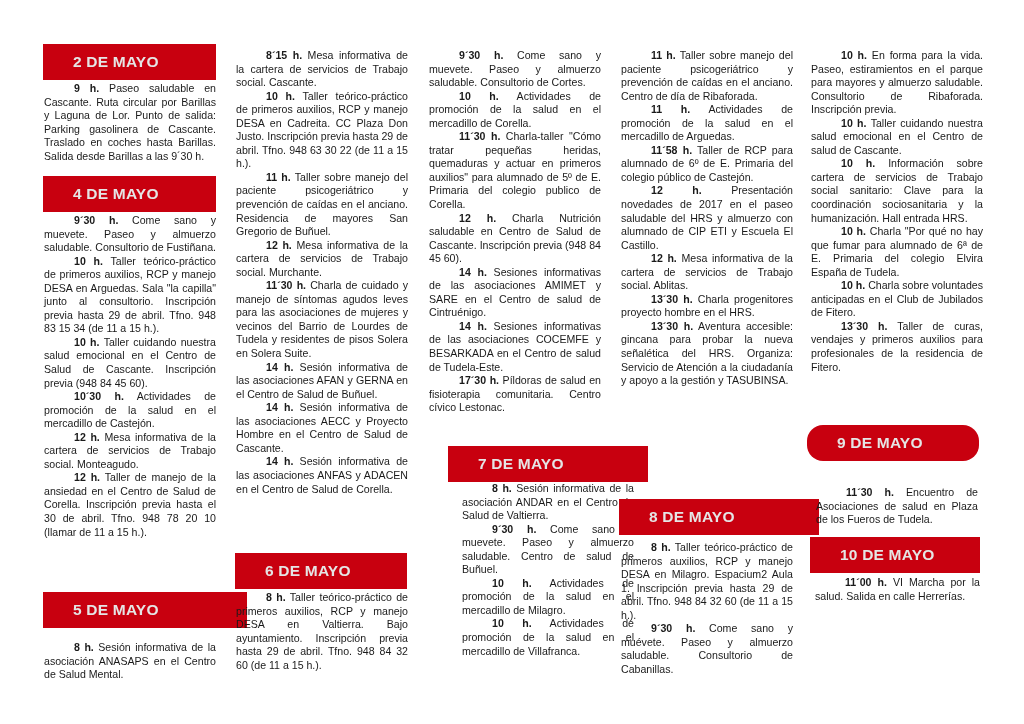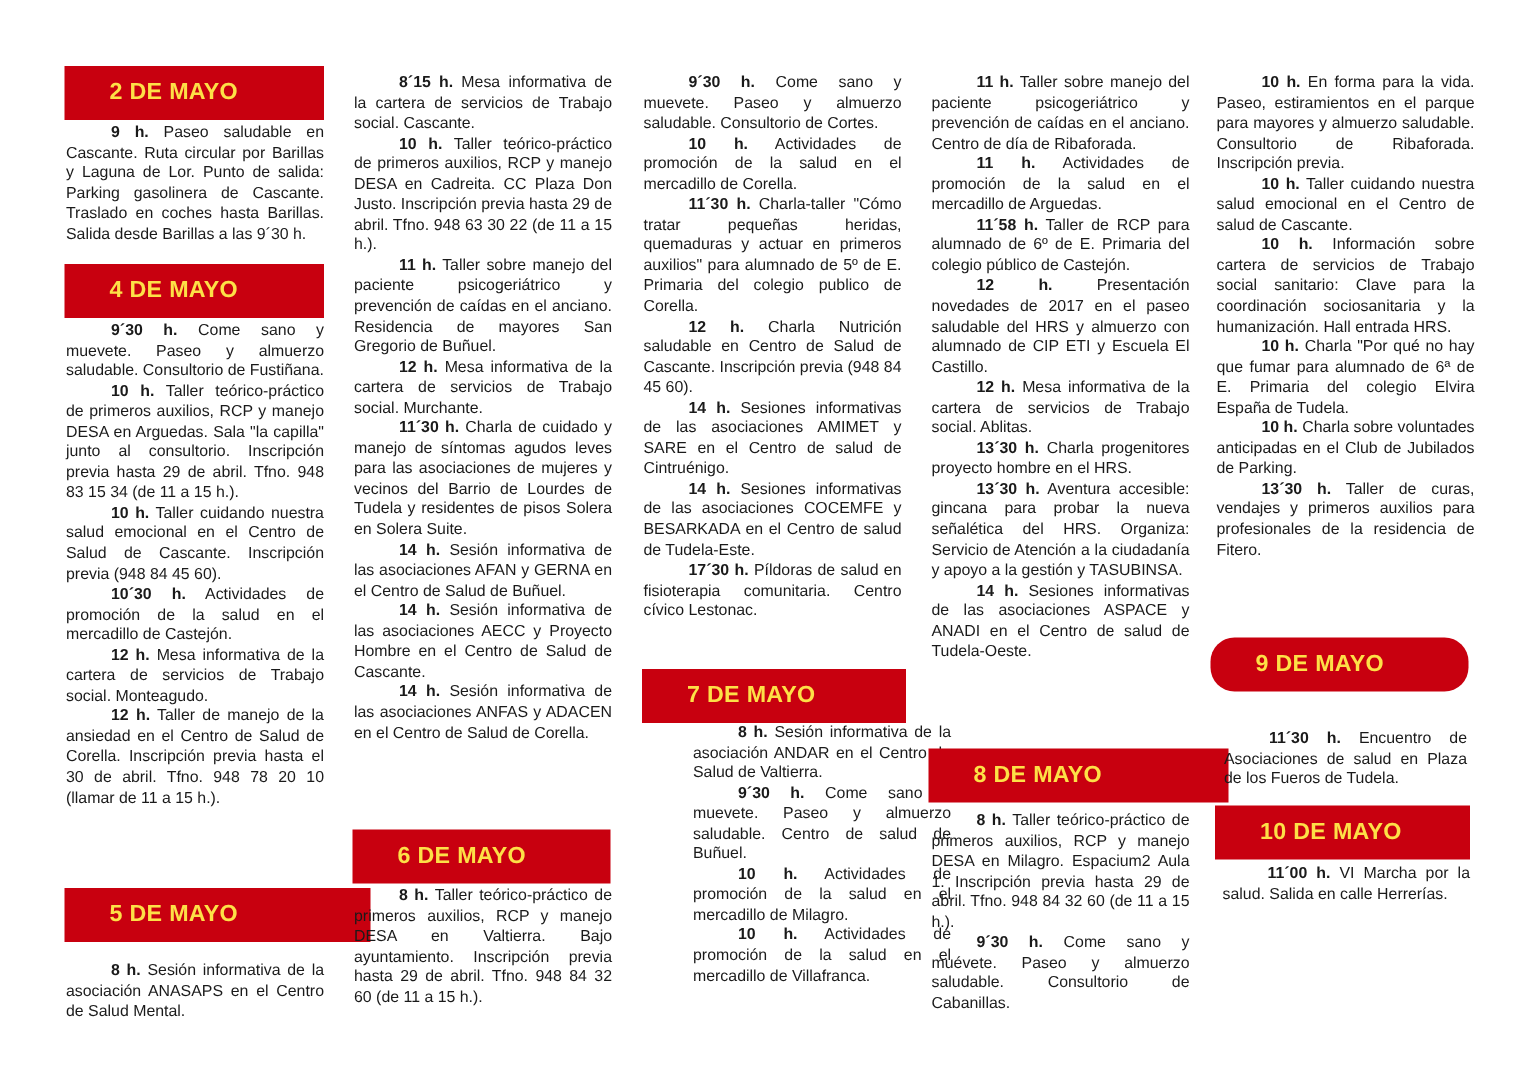--- a/index.html
+++ b/index.html
@@ -2,21 +2,21 @@
 <html><head>
   <meta charset="utf-8">
   <style>
     html, body { margin: 0; padding: 0; background: #ffffff; }
     body {
       width: 1024px; height: 724px; position: relative; overflow: hidden;
       font-family: "Liberation Sans", sans-serif; color: #1a1a1a;
     }
     .hdr {
       position: absolute; height: 36px; background: #c8000f;
-      color: #fde047; font-weight: bold; font-size: 15.5px;
+      color: #e5e5e5; font-weight: bold; font-size: 15.5px;
       display: flex; align-items: center; padding-left: 30px; box-sizing: border-box;
       letter-spacing: 0.2px;
     }
     .block { position: absolute; width: 172px; }
     .ev {
       font-size: 10.6px; line-height: 13.55px; text-align: justify;
       margin: 0; hyphens: manual;
     }
     .ev b { font-weight: bold; padding-left: 30px; }
   </style>
@@ -62,51 +62,50 @@
 <div class="block" style="left:429px;top:49px;">
     <p class="ev"><b>9´30 h.</b> <span>Come sano y muevete. Paseo y almuerzo saludable. Consultorio de Cortes.</span></p>
     <p class="ev"><b>10 h.</b> <span>Actividades de promoción de la salud en el mercadillo de Corella.</span></p>
     <p class="ev"><b>11´30 h.</b> <span>Charla-taller "Cómo tratar pequeñas heridas, quemaduras y actuar en primeros auxilios" para alumnado de 5º de E. Primaria del colegio publico de Corella.</span></p>
     <p class="ev"><b>12 h.</b> <span>Charla Nutrición saludable en Centro de Salud de Cascante. Inscripción previa (948 84 45 60).</span></p>
     <p class="ev"><b>14 h.</b> <span>Sesiones informativas de las asociaciones AMIMET y SARE en el Centro de salud de Cintruénigo.</span></p>
     <p class="ev"><b>14 h.</b> <span>Sesiones informativas de las asociaciones COCEMFE y BESARKADA en el Centro de salud de Tudela-Este.</span></p>
     <p class="ev"><b>17´30 h.</b> <span>Píldoras de salud en fisioterapia comunitaria. Centro cívico Lestonac.</span></p>
   </div>
 
-<div class="hdr" style="left:428px;top:446px;width:176px;text-align:center;">7 DE MAYO</div>
+<div class="hdr" style="left:448px;top:446px;width:200px;text-align:center;">7 DE MAYO</div>
 <div class="block" style="left:430px;top:482px;margin-left:32px;">
     <p class="ev"><b>8 h.</b> <span>Sesión informativa de la asociación ANDAR en el Centro de Salud de Valtierra.</span></p>
     <p class="ev"><b>9´30 h.</b> <span>Come sano y muevete. Paseo y almuerzo saludable. Centro de salud de Buñuel.</span></p>
     <p class="ev"><b>10 h.</b> <span>Actividades de promoción de la salud en el mercadillo de Milagro.</span></p>
     <p class="ev"><b>10 h.</b> <span>Actividades de promoción de la salud en el mercadillo de Villafranca.</span></p>
   </div>
 
 <div class="block" style="left:621px;top:49px;">
     <p class="ev"><b>11 h.</b> <span>Taller sobre manejo del paciente psicogeriátrico y prevención de caídas en el anciano. Centro de día de Ribaforada.</span></p>
     <p class="ev"><b>11 h.</b> <span>Actividades de promoción de la salud en el mercadillo de Arguedas.</span></p>
     <p class="ev"><b>11´58 h.</b> <span>Taller de RCP para alumnado de 6º de E. Primaria del colegio público de Castejón.</span></p>
     <p class="ev"><b>12 h.</b> <span>Presentación novedades de 2017 en el paseo saludable del HRS y almuerzo con alumnado de CIP ETI y Escuela El Castillo.</span></p>
     <p class="ev"><b>12 h.</b> <span>Mesa informativa de la cartera de servicios de Trabajo social. Ablitas.</span></p>
     <p class="ev"><b>13´30 h.</b> <span>Charla progenitores proyecto hombre en el HRS.</span></p>
     <p class="ev"><b>13´30 h.</b> <span>Aventura accesible: gincana para probar la nueva señalética del HRS. Organiza: Servicio de Atención a la ciudadanía y apoyo a la gestión y TASUBINSA.</span></p>
-    <p class="ev"><b>14 h.</b> <span>Sesiones informativas de las asociaciones ASPACE y ANADI en el Centro de salud de Tudela-Oeste.</span></p>
   </div>
 
 <div class="hdr" style="left:619px;top:499px;width:200px;">8 DE MAYO</div>
 <div class="block" style="left:621px;top:541px;">
     <p class="ev"><b>8 h.</b> <span>Taller teórico-práctico de primeros auxilios, RCP y manejo DESA en Milagro. Espacium2 Aula 1. Inscripción previa hasta 29 de abril. Tfno. 948 84 32 60 (de 11 a 15 h.).</span></p>
     <p class="ev"><b>9´30 h.</b> <span>Come sano y muévete. Paseo y almuerzo saludable. Consultorio de Cabanillas.</span></p>
   </div>
 
 <div class="block" style="left:811px;top:49px;">
     <p class="ev"><b>10 h.</b> <span>En forma para la vida. Paseo, estiramientos en el parque para mayores y almuerzo saludable. Consultorio de Ribaforada. Inscripción previa.</span></p>
     <p class="ev"><b>10 h.</b> <span>Taller cuidando nuestra salud emocional en el Centro de salud de Cascante.</span></p>
     <p class="ev"><b>10 h.</b> <span>Información sobre cartera de servicios de Trabajo social sanitario: Clave para la coordinación sociosanitaria y la humanización. Hall entrada HRS.</span></p>
     <p class="ev"><b>10 h.</b> <span>Charla "Por qué no hay que fumar para alumnado de 6ª de E. Primaria del colegio Elvira España de Tudela.</span></p>
-    <p class="ev"><b>10 h.</b> <span>Charla sobre voluntades anticipadas en el Club de Jubilados de Parking.</span></p>
+    <p class="ev"><b>10 h.</b> <span>Charla sobre voluntades anticipadas en el Club de Jubilados de Fitero.</span></p>
     <p class="ev"><b>13´30 h.</b> <span>Taller de curas, vendajes y primeros auxilios para profesionales de la residencia de Fitero.</span></p>
   </div>
 
 <div class="hdr" style="left:807px;top:425px;width:172px;border-radius:16px;">9 DE MAYO</div>
 <div class="block" style="left:816px;top:466px;width:162px;margin-top:20px;">
     <p class="ev"><b>11´30 h.</b> <span>Encuentro de Asociaciones de salud en Plaza de los Fueros de Tudela.</span></p>
   </div>
 
 <div class="hdr" style="left:810px;top:537px;width:170px;">10 DE MAYO</div>
 <div class="block" style="left:815px;top:576px;width:165px;">

